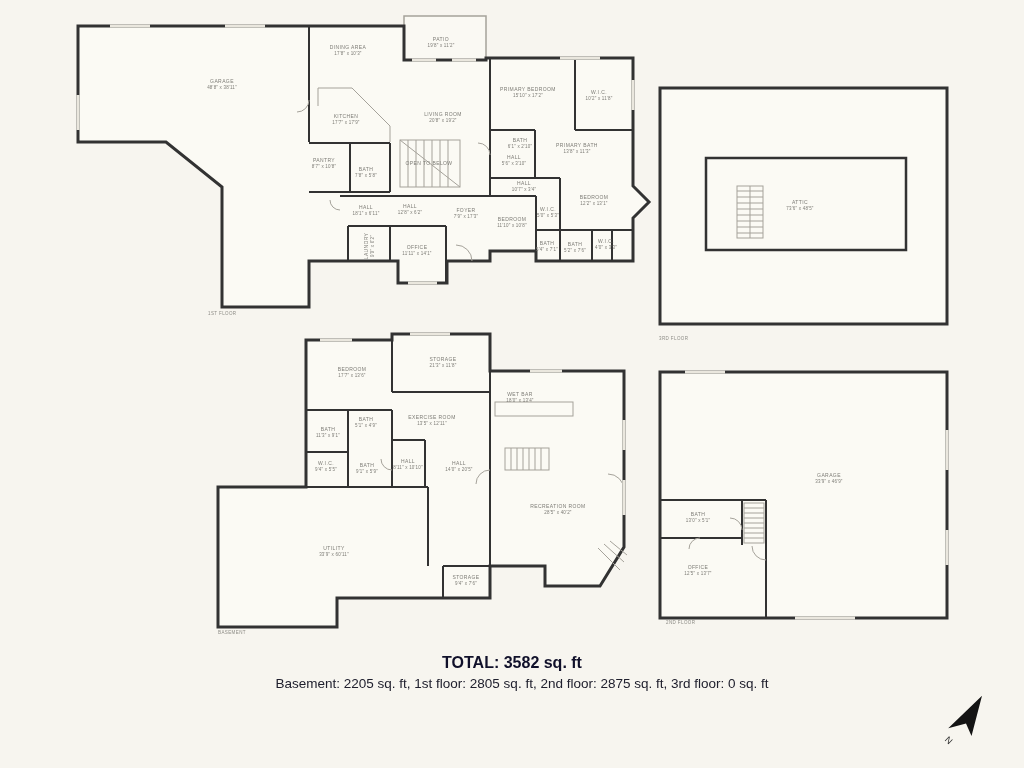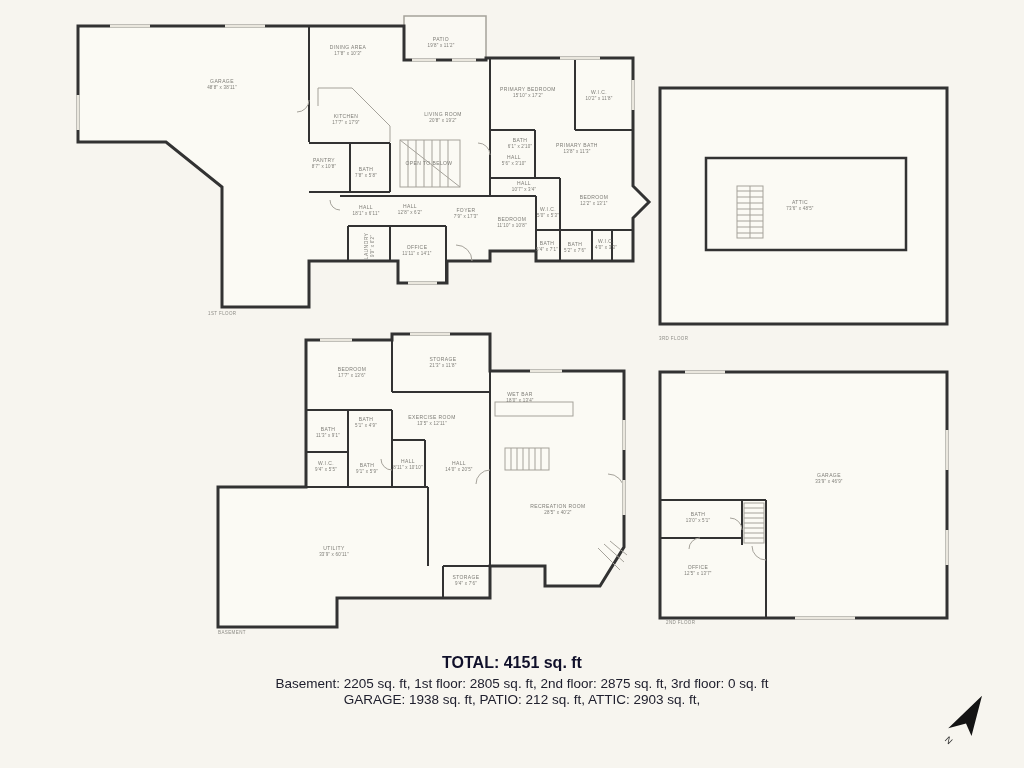--- a/index.html
+++ b/index.html
@@ -249,18 +249,17 @@
         <div class="room-dims">13'0" x 5'1"</div>
       </div>
       <div class="room-label" style="left: 698px; top: 570px;">
         <div class="room-name">OFFICE</div>
         <div class="room-dims">12'5" x 13'7"</div>
       </div>
       <div class="floor-caption" style="left: 666px; top: 620px;">2ND FLOOR</div>
     </div>
 
   <div class="summary">
-    <div class="summary-total">TOTAL: 4151 sq. ft</div>
+    <div class="summary-total">TOTAL: 3582 sq. ft</div>
     <div class="summary-line">Basement: 2205 sq. ft, 1st floor: 2805 sq. ft, 2nd floor: 2875 sq. ft, 3rd floor: 0 sq. ft</div>
-    <div class="summary-line">GARAGE: 1938 sq. ft, PATIO: 212 sq. ft, ATTIC: 2903 sq. ft,</div>
   </div>
 
 </div>
 
 </body></html>

